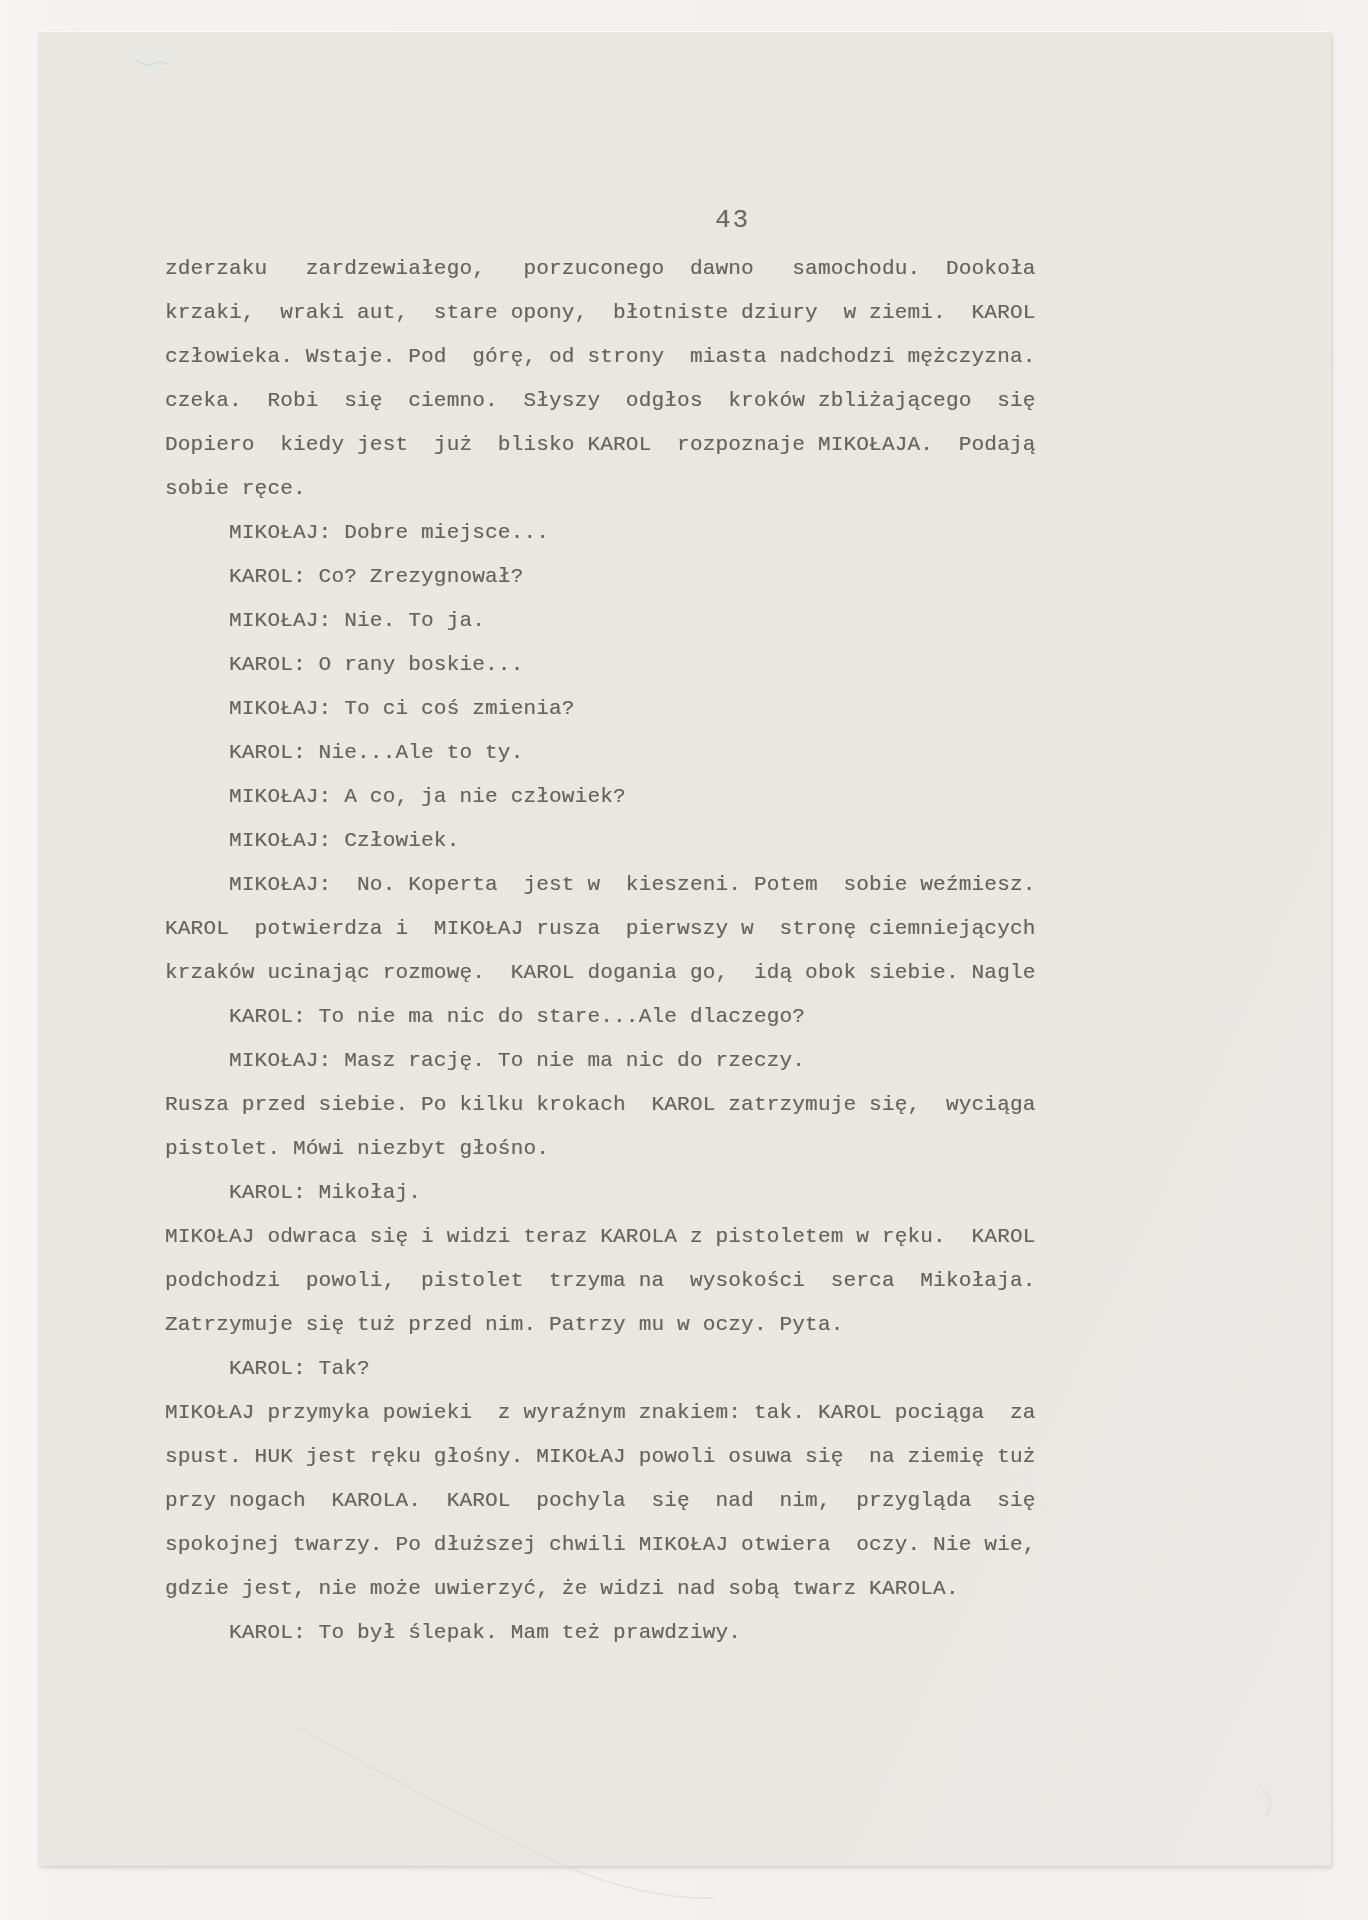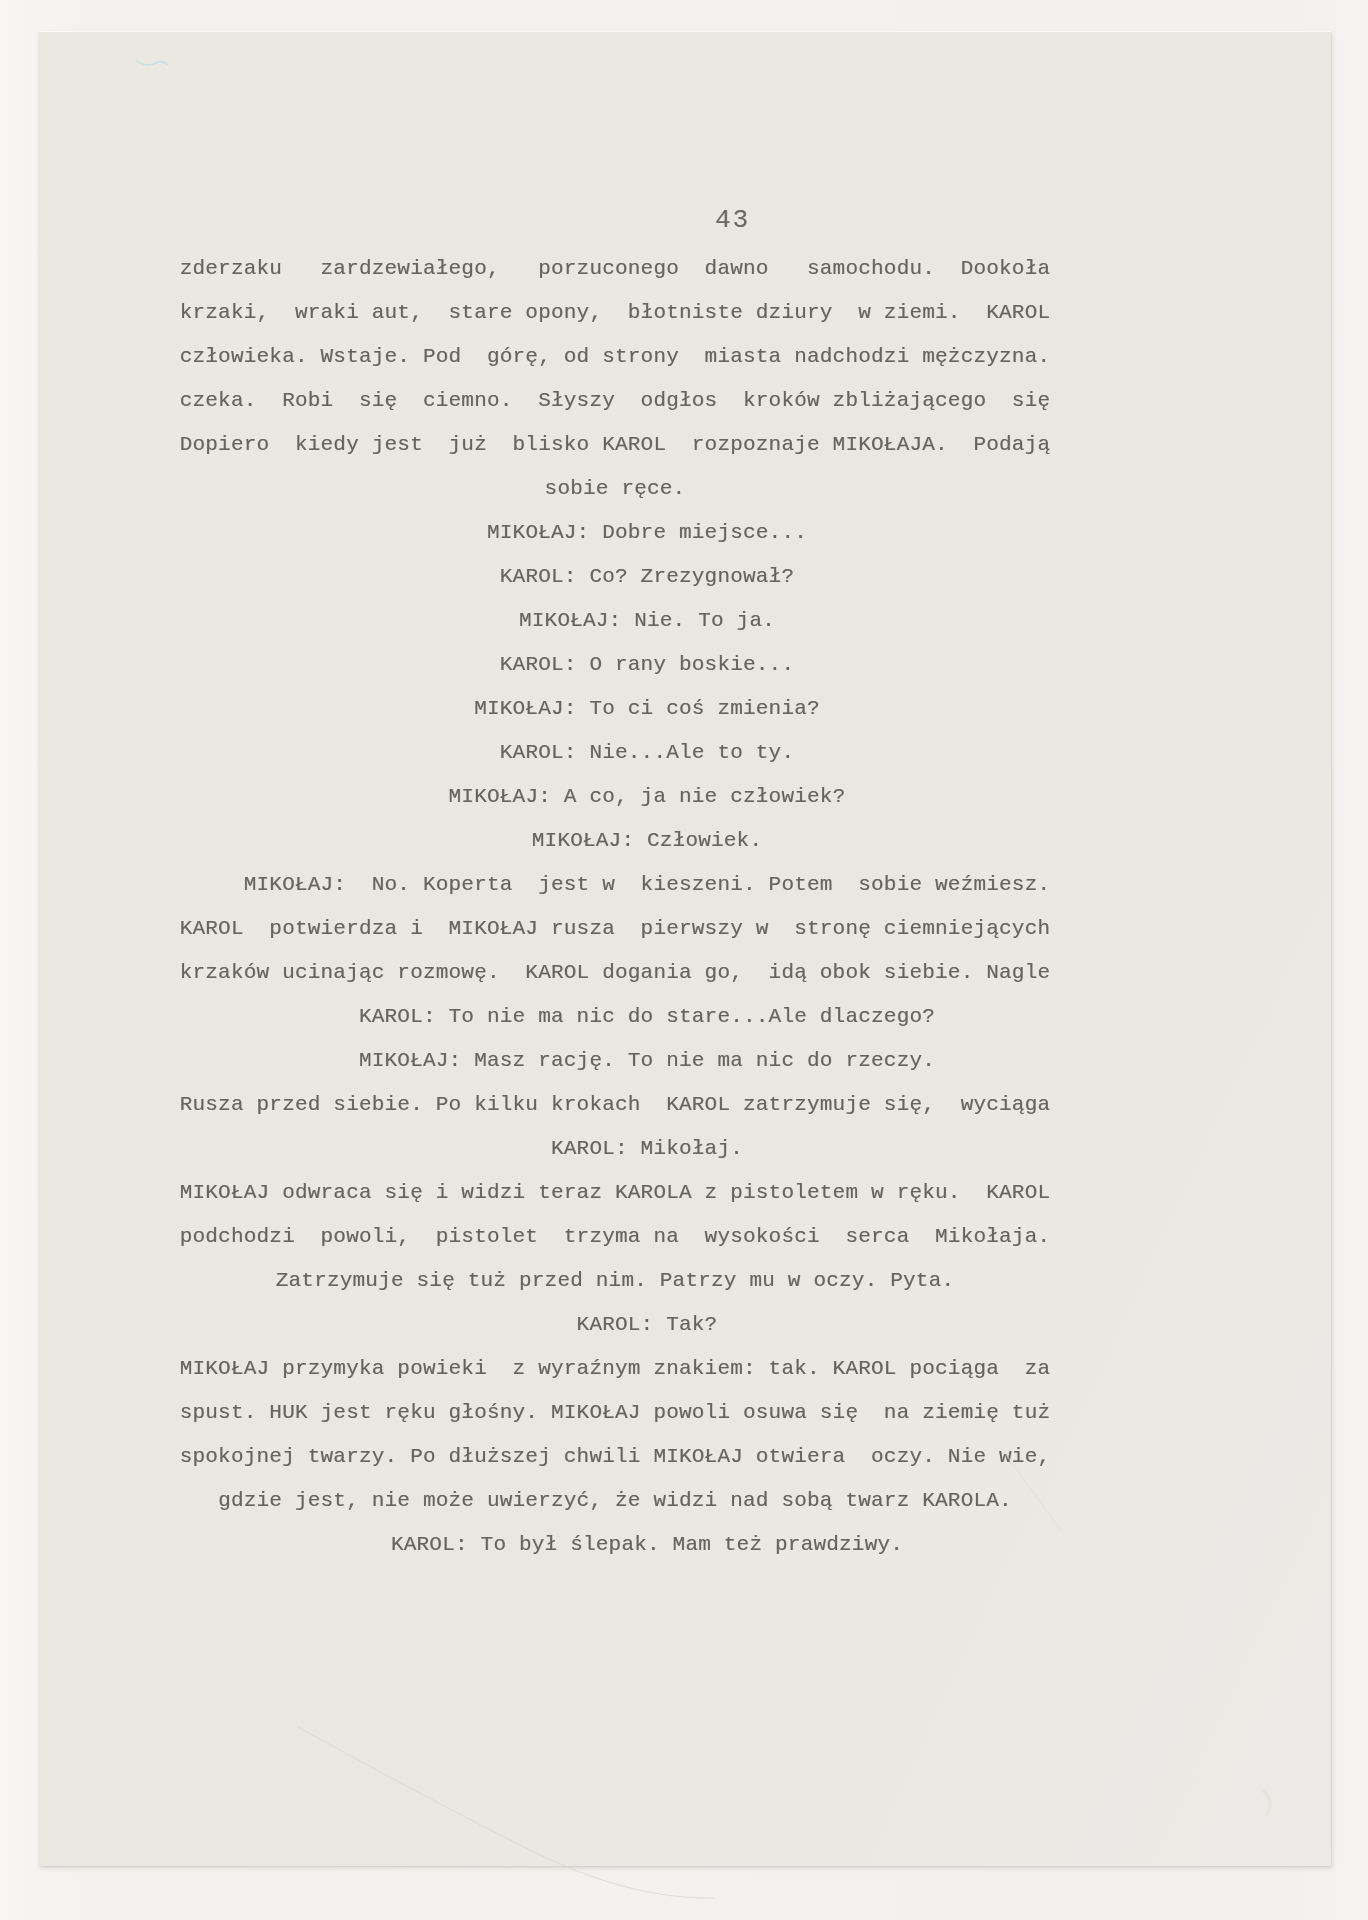--- a/index.html
+++ b/index.html
@@ -35,21 +35,20 @@
     letter-spacing: 2px;
     color: #696964;
     text-shadow: 0.4px 0 0 rgba(105,105,100,0.35);
     white-space: pre;
   }
   .text-block {
     position: absolute;
     left: 126px;
     top: 215px;
     width: 900px;
-    text-align: center;
   }
   .line {
     height: 44px;
     line-height: 44px;
     font-size: 21px;
     letter-spacing: 0.2px;
     color: #65655f;
     white-space: pre;
     text-shadow: 0.4px 0 0 rgba(101,101,95,0.30), -0.3px 0 0 rgba(101,101,95,0.18);
   }
@@ -81,27 +80,29 @@
       <div class="line">     MIKOŁAJ: To ci coś zmienia?</div>
       <div class="line">     KAROL: Nie...Ale to ty.</div>
       <div class="line">     MIKOŁAJ: A co, ja nie człowiek?</div>
       <div class="line">     MIKOŁAJ: Człowiek.</div>
       <div class="line">     MIKOŁAJ:  No. Koperta  jest w  kieszeni. Potem  sobie weźmiesz.</div>
       <div class="line">KAROL  potwierdza i  MIKOŁAJ rusza  pierwszy w  stronę ciemniejących</div>
       <div class="line">krzaków ucinając rozmowę.  KAROL dogania go,  idą obok siebie. Nagle</div>
       <div class="line">     KAROL: To nie ma nic do stare...Ale dlaczego?</div>
       <div class="line">     MIKOŁAJ: Masz rację. To nie ma nic do rzeczy.</div>
       <div class="line">Rusza przed siebie. Po kilku krokach  KAROL zatrzymuje się,  wyciąga</div>
+      <div class="line">pistolet. Mówi niezbyt głośno.</div>
       <div class="line">     KAROL: Mikołaj.</div>
       <div class="line">MIKOŁAJ odwraca się i widzi teraz KAROLA z pistoletem w ręku.  KAROL</div>
       <div class="line">podchodzi  powoli,  pistolet  trzyma na  wysokości  serca  Mikołaja.</div>
       <div class="line">Zatrzymuje się tuż przed nim. Patrzy mu w oczy. Pyta.</div>
       <div class="line">     KAROL: Tak?</div>
       <div class="line">MIKOŁAJ przymyka powieki  z wyraźnym znakiem: tak. KAROL pociąga  za</div>
       <div class="line">spust. HUK jest ręku głośny. MIKOŁAJ powoli osuwa się  na ziemię tuż</div>
+      <div class="line">przy nogach  KAROLA.  KAROL  pochyla  się  nad  nim,  przygląda  się</div>
       <div class="line">spokojnej twarzy. Po dłuższej chwili MIKOŁAJ otwiera  oczy. Nie wie,</div>
       <div class="line">gdzie jest, nie może uwierzyć, że widzi nad sobą twarz KAROLA.</div>
       <div class="line">     KAROL: To był ślepak. Mam też prawdziwy.</div>
     </div>
 </div>
 
 <svg class="artifacts" viewBox="0 0 1368 1920" xmlns="http://www.w3.org/2000/svg">
   <path d="M 136 60 q 9 8 20 3 q 7 -3 12 2" fill="none" stroke="#bfdedd" stroke-width="1.6" opacity="0.8"></path>
   <path d="M 298 1727 Q 430 1800 530 1850 T 715 1898" fill="none" stroke="#d9d7d2" stroke-width="1.2" opacity="0.7"></path>
   <path d="M 1004 1452 L 1062 1532" fill="none" stroke="#dcdad5" stroke-width="1" opacity="0.6"></path>

